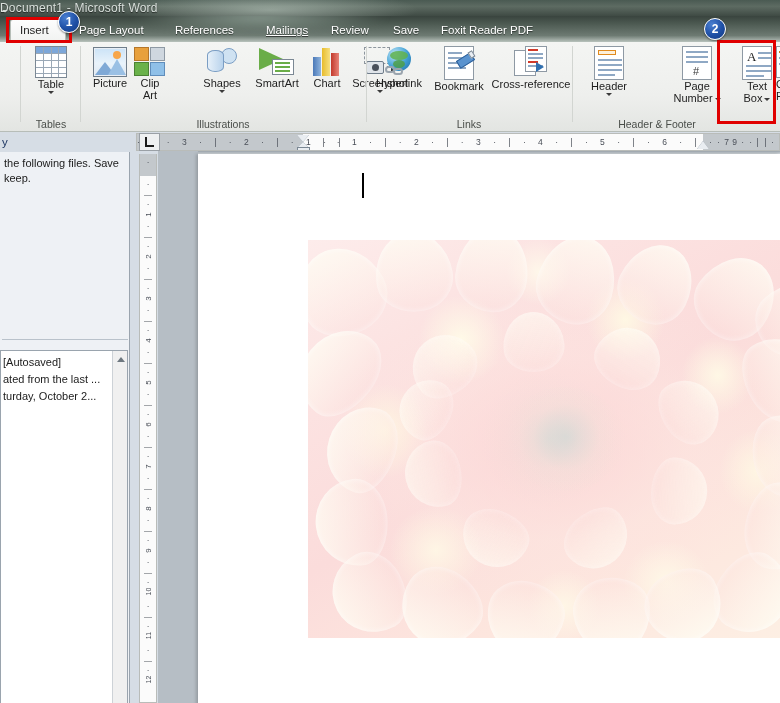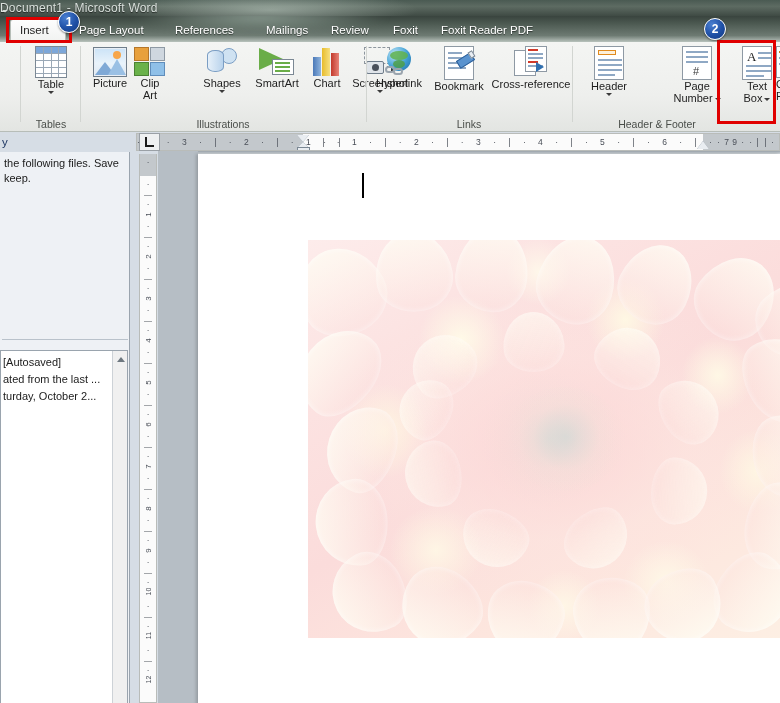--- a/index.html
+++ b/index.html
@@ -231,23 +231,23 @@
     <div class="glow"></div>
     <div class="qat-arrow"></div>
     <div class="title-text">Document1 - Microsoft Word</div>
   </div>
 
   <div class="tabstrip">
     <div class="blur"></div>
     <div class="tab active" style="left:10px;width:56px;">Insert</div>
     <div class="tab" style="left:70px;">Page Layout</div>
     <div class="tab" style="left:166px;">References</div>
-    <div class="tab" style="left:257px;">Mailings</div>
+    <div class="tab" style="left:257px;text-decoration:underline;">Mailings</div>
     <div class="tab" style="left:322px;">Review</div>
-    <div class="tab" style="left:384px;">Foxit</div>
+    <div class="tab" style="left:384px;">Save</div>
     <div class="tab" style="left:432px;">Foxit Reader PDF</div>
   </div>
 
   <div class="ribbon">
 
     <div class="group" style="left:-28px;width:38px;">
       
       
       
       

